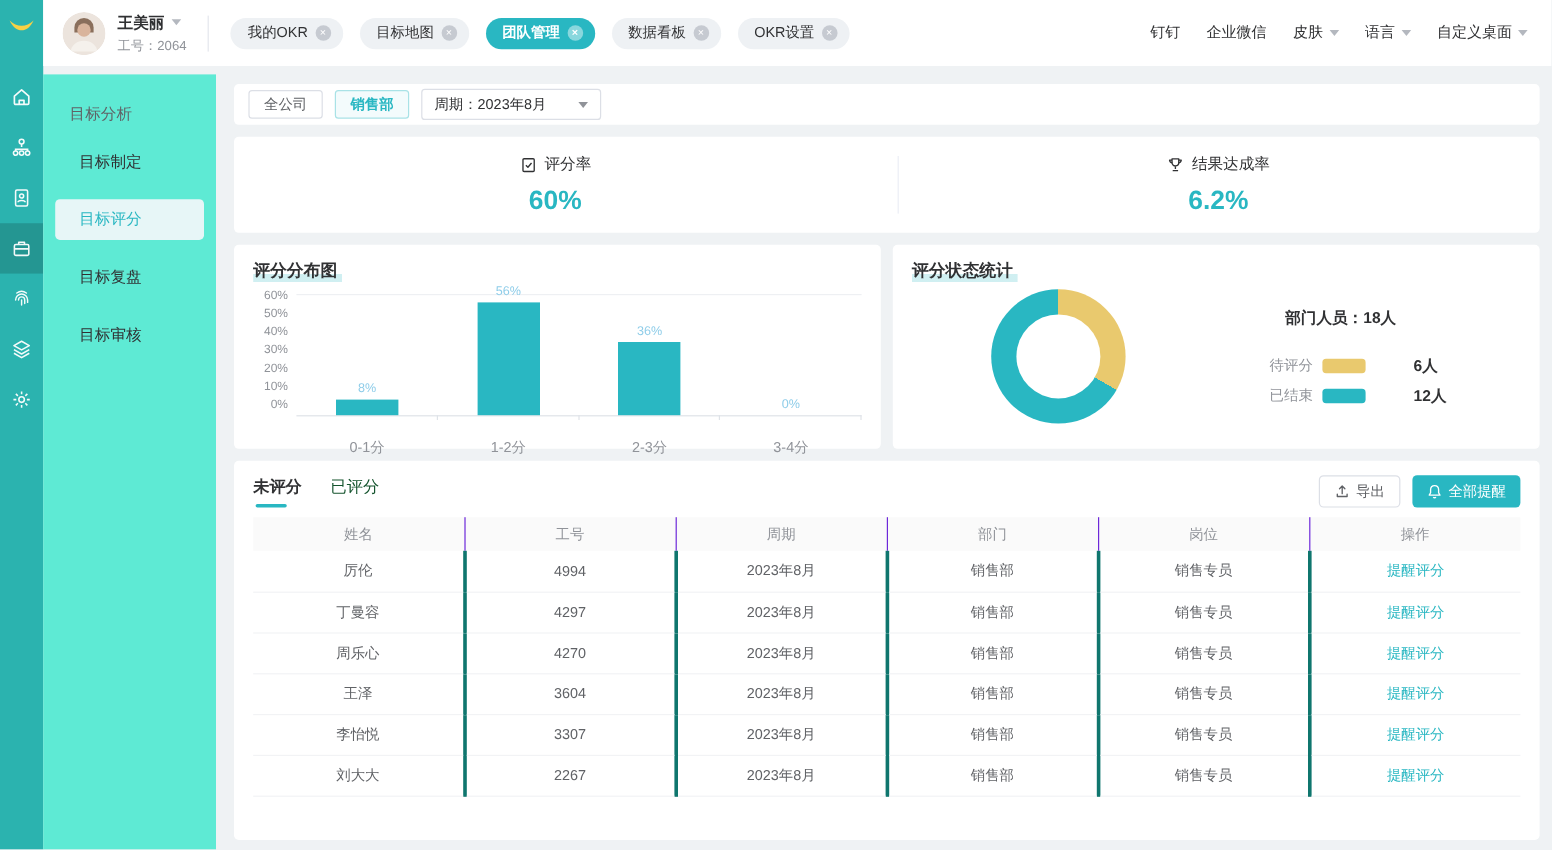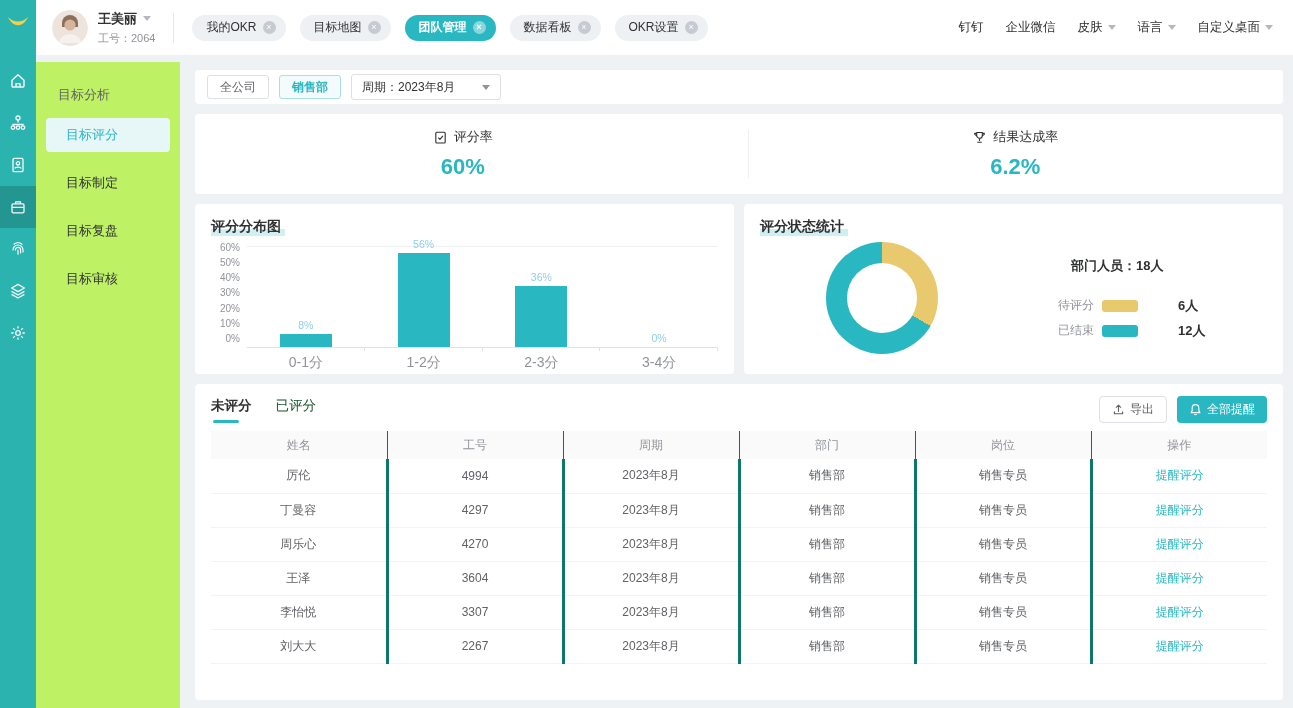--- a/index.html
+++ b/index.html
@@ -32,21 +32,21 @@
   .tab.active { background:#29b7c2; color:#fff; font-weight:700; }
   .tab .close { width:13px; height:13px; border-radius:50%; background:#c6cad1; color:#fff; font-size:9px;
                 display:flex; align-items:center; justify-content:center; line-height:1; }
   .tab .close::before { content:"×"; }
   .tab.active .close { background:rgba(255,255,255,.45); }
   .toplinks { margin-left:auto; display:flex; align-items:center; gap:22px; }
   .toplink { font-size:12.5px; color:#303133; cursor:pointer; display:flex; align-items:center; gap:5px; white-space:nowrap; }
 
   
   .body { flex:1; display:flex; padding-top:7px; min-height:0; }
-  .subnav { width:144px; background:#bef264; flex-shrink:0; padding-top:24px; }
+  .subnav { width:144px; background:#5eead4; flex-shrink:0; padding-top:24px; }
   .subnav-title { font-size:13px; color:#606266; margin:0 0 10px 22px; }
   .subnav-item { margin:14px 10px; padding:8px 0 8px 20px; font-size:13px; color:#303133; border-radius:4px; cursor:pointer; }
   .subnav-item.active { background:#e7f6f7; color:#29b7c2; }
 
   .content { flex:1; margin:8px 10px 8px 15px; display:flex; flex-direction:column; gap:10px; min-width:0; }
   .card { background:#fff; border-radius:4px; }
 
   
   .filter-card { height:34px; display:flex; align-items:center; gap:10px; padding:0 12px; flex-shrink:0; }
   .scope-btn { height:24px; padding:0 12px; font-size:12px; border-radius:3px; border:1px solid #dcdfe6;
@@ -73,21 +73,21 @@
   .y-axis { width:36px; height:102px; display:flex; flex-direction:column; justify-content:space-between;
             align-items:flex-end; font-size:10px; color:#909399; padding-right:7px; transform:translateY(-4px); }
   .plot { flex:1; height:102px; border-bottom:1px solid #dfe3e8; position:relative; display:flex; align-items:flex-end; }
   .plot::before { content:""; position:absolute; left:0; right:0; top:0; height:1px; background:#eef0f3; }
   .slot { flex:1; height:100%; display:flex; align-items:flex-end; justify-content:center; position:relative; }
   .slot::after { content:""; position:absolute; right:0; bottom:-4px; width:1px; height:4px; background:#dfe3e8; }
   .bar { width:52px; position:relative; }
   .bar-val { position:absolute; bottom:100%; margin-bottom:3px; left:50%; transform:translateX(-50%);
              font-size:10.5px; white-space:nowrap; }
   .x-labels { display:flex; margin-left:36px; margin-top:6px; }
-  .x-labels span { flex:1; text-align:center; font-size:14px; color:#909399; }
+  .x-labels span { flex:1; text-align:center; font-size:12px; color:#909399;margin-top:12px; }
 
   .donut-wrap { display:flex; align-items:center; margin-top:6px; }
   .donut { width:112px; height:112px; border-radius:50%; margin-left:66px; position:relative; flex-shrink:0; }
   .donut::after { content:""; position:absolute; inset:21px; border-radius:50%; background:#fff; }
   .donut-legend { margin-left:120px; }
   .legend-total { font-size:13px; font-weight:700; color:#303133;margin-left:13px; }
   .legend-rows { margin-top:22px; display:flex; flex-direction:column; gap:7px; }
   .legend-row { display:flex; align-items:center; font-size:12px; }
   .legend-name { color:#909399; width:44px; }
   .legend-swatch { width:36px; height:12px; border-radius:3px; margin-right:40px; }
@@ -238,22 +238,22 @@
             <span>自定义桌面</span>
             <span class="caret"></span>
           </div>
       </div>
     </div>
 
     <div class="body">
 
       <div class="subnav">
         <div class="subnav-title">目标分析</div>
+        <div class="subnav-item">目标制定</div>
         <div class="subnav-item active">目标评分</div>
-        <div class="subnav-item">目标制定</div>
         <div class="subnav-item">目标复盘</div>
         <div class="subnav-item">目标审核</div>
       </div>
 
       <div class="content">
 
         <div class="card filter-card">
           <div class="scope-btn">全公司</div>
           <div class="scope-btn active">销售部</div>
           <div class="period-select">

